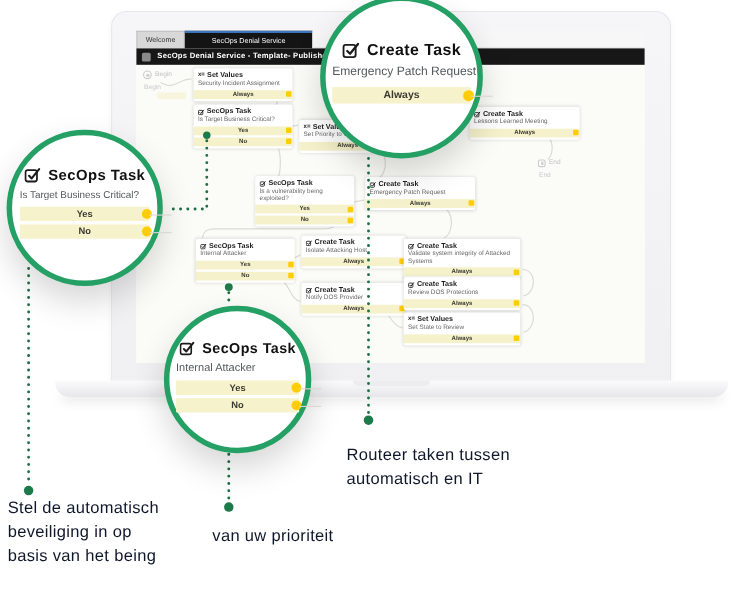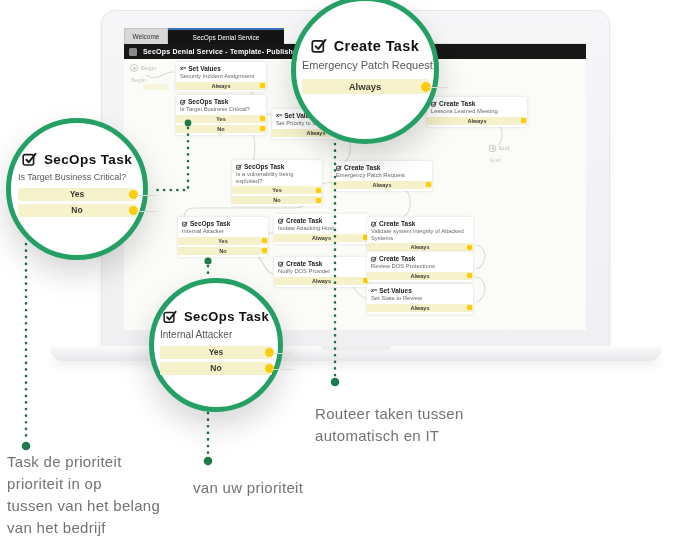--- a/index.html
+++ b/index.html
@@ -56,21 +56,21 @@
   .co-inner { position:absolute; left:50%; transform:translateX(-50%); }
   .co-title { display:flex; align-items:center; justify-content:center; gap:6px; font-weight:bold; color:#111;
     letter-spacing:.4px; white-space:nowrap; }
   .co-sub { color:#55595c; margin-top:5px; white-space:nowrap; }
   .co-bar { position:relative; margin-top:6px; background:#f6f2cb; font-weight:bold; color:#3a3a32;
     text-align:center; border-radius:1px; }
   .co-bar .dot { position:absolute; border-radius:50%; background:#ffcd07; }
   .co-bar .stub { position:absolute; right:-20px; top:50%; width:20px; height:1px; background:#d9d9d2; }
 
   
-  .annotation { position:absolute; color:#737373; font-size:15px; line-height:22px; letter-spacing:.3px; }
+  .annotation { position:absolute; color:#0f172a; font-size:15px; line-height:22px; letter-spacing:.3px; }
 </style>
 </head>
 <body>
 
 <div id="stage">
 
   <div class="laptop-screen"></div>
 
   <div class="browser">
     <div class="tabbar">
@@ -337,19 +337,18 @@
   </div>
 
   <div class="annotation" style="left:315px; top:403px;">
       <div>Routeer taken tussen</div>
       <div>automatisch en IT</div>
     </div>
   <div class="annotation" style="left:193px; top:477px;">
       <div>van uw prioriteit</div>
     </div>
   <div class="annotation" style="left:7px; top:451px;">
-      <div>Task de prioriteit</div>
-      <div>prioriteit in op</div>
-      <div>tussen van het belang</div>
-      <div>van het bedrijf</div>
+      <div>Stel de automatisch</div>
+      <div>beveiliging in op</div>
+      <div>basis van het being</div>
     </div>
 
 </div>
 
 </body></html>

